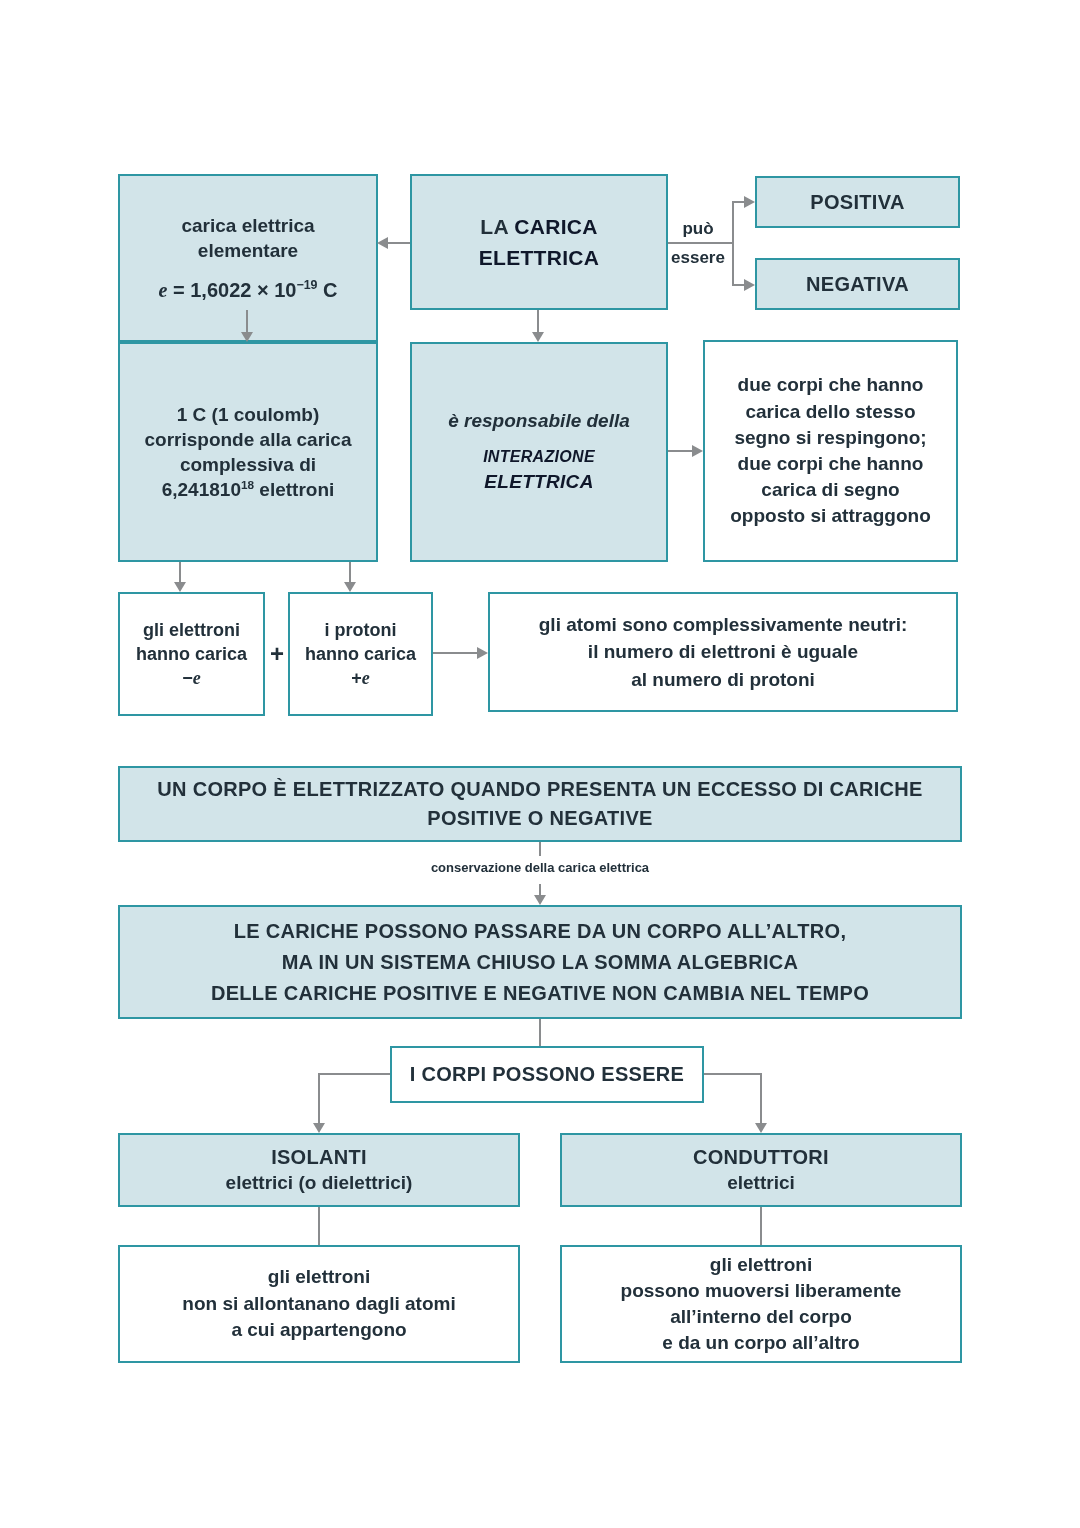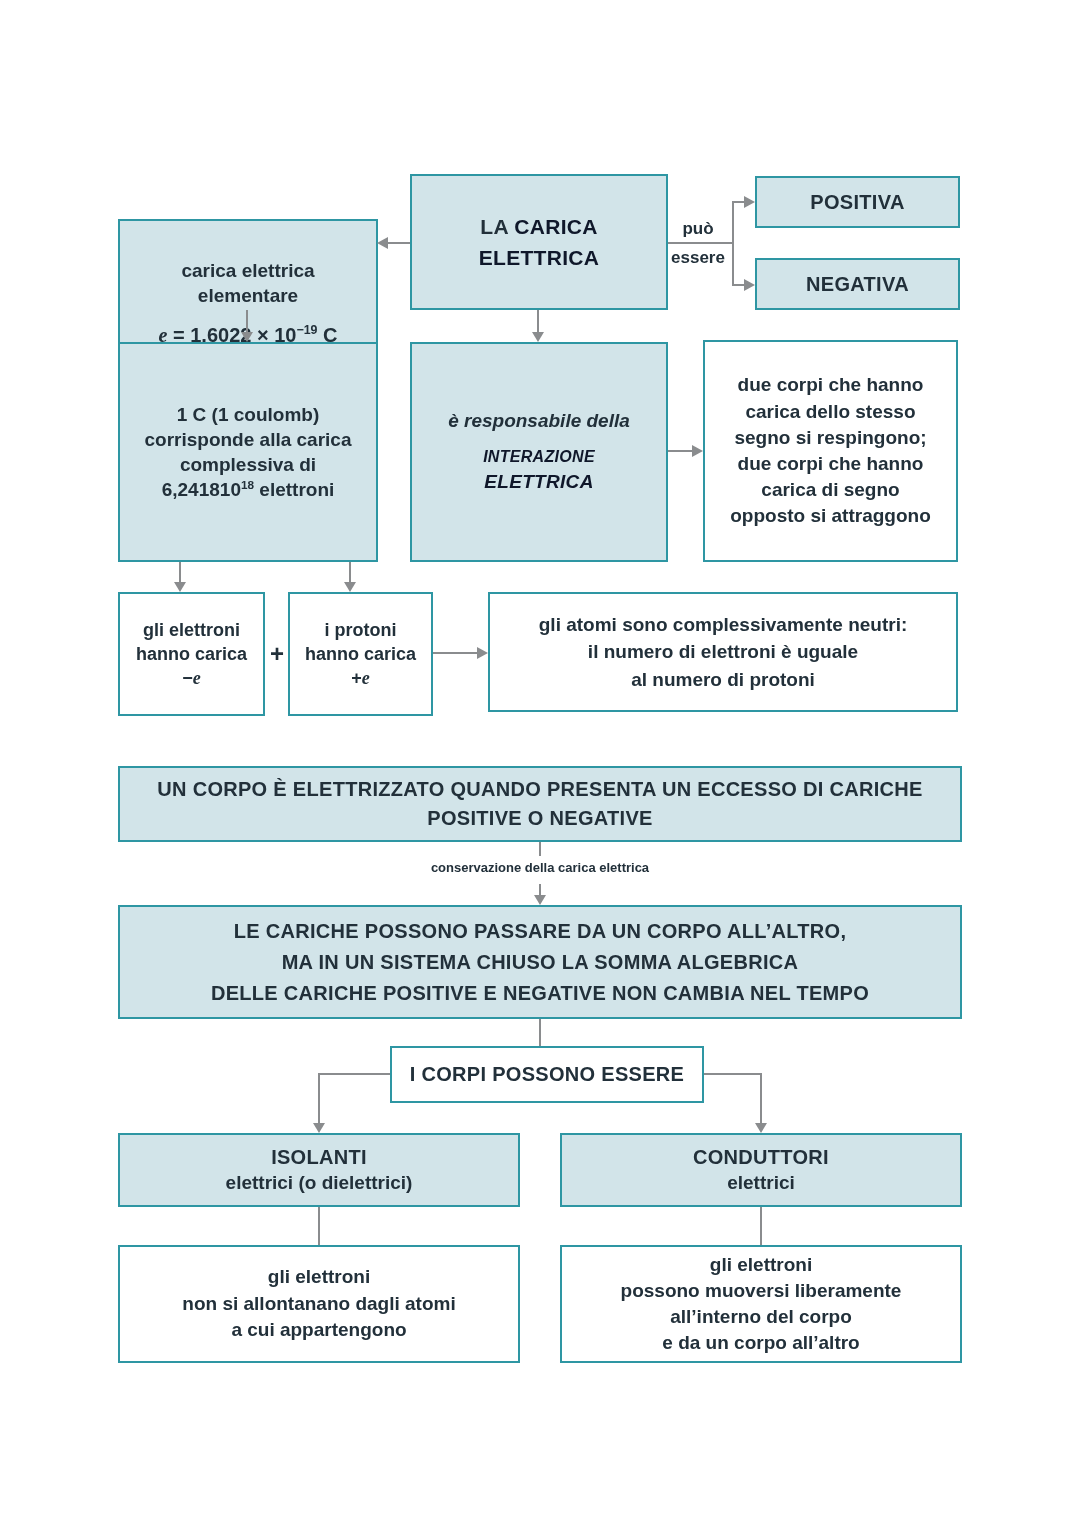--- a/index.html
+++ b/index.html
@@ -35,21 +35,21 @@
   .arr.right{border-top:6px solid transparent;border-bottom:6px solid transparent;border-left:11px solid #8a8c8e;}
   .freelabel{position:absolute;text-align:center;font-size:17px;font-weight:600;line-height:1.25;}
   .pluslabel{position:absolute;text-align:center;font-size:24px;font-weight:600;}
   .conslabel{position:absolute;text-align:center;font-size:13px;font-weight:600;}
 </style>
 </head>
 <body>
 
 <div class="canvas">
 
-  <div class="box teal t-body" style="left:118px;top:174px;width:260px;height:168px;margin-top:45px;">
+  <div class="box teal t-body" style="left:118px;top:174px;width:260px;height:168px;">
     <div>carica elettrica</div>
     <div>elementare</div>
     <div class="formula">
       <i>e</i>
       <span>= 1,6022 × 10</span><sup>−19</sup>
       <span>C</span>
     </div>
   </div>
 
   <div class="box teal t-title" style="left:410px;top:174px;width:258px;height:136px;">

